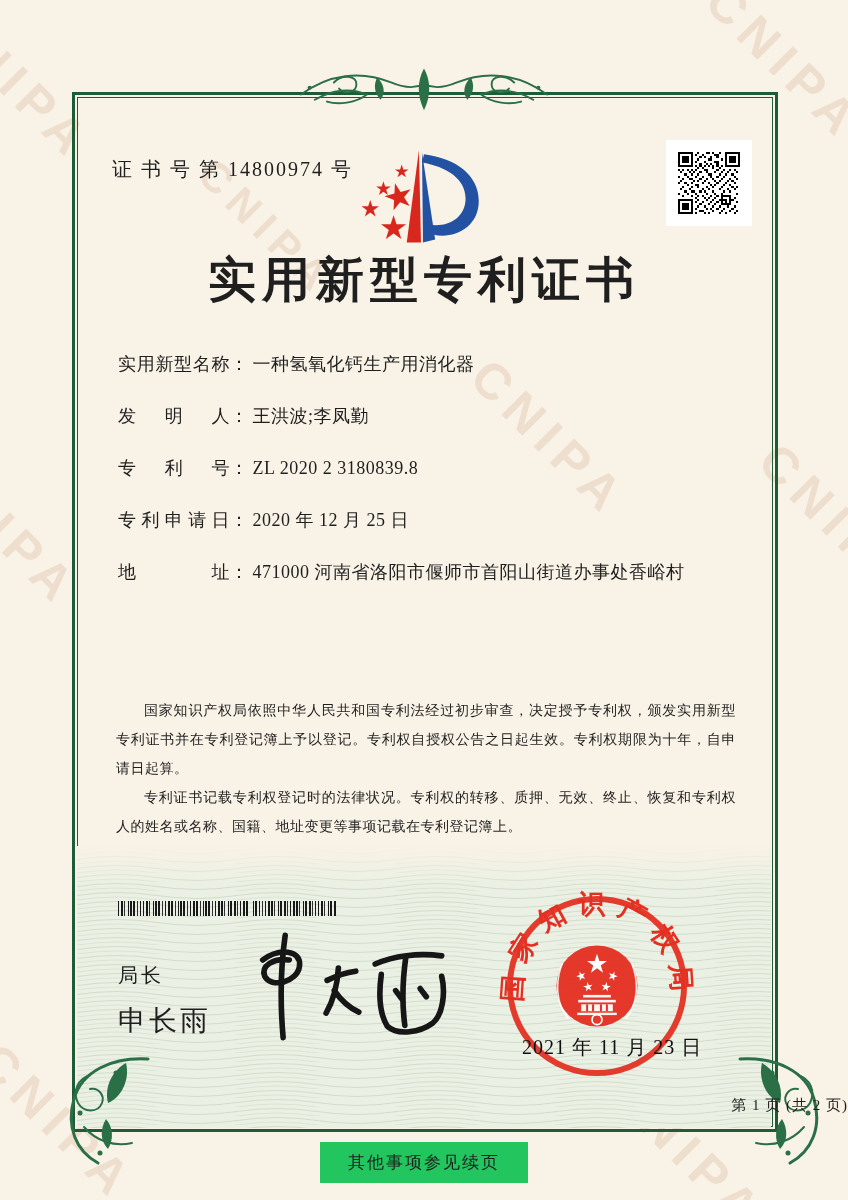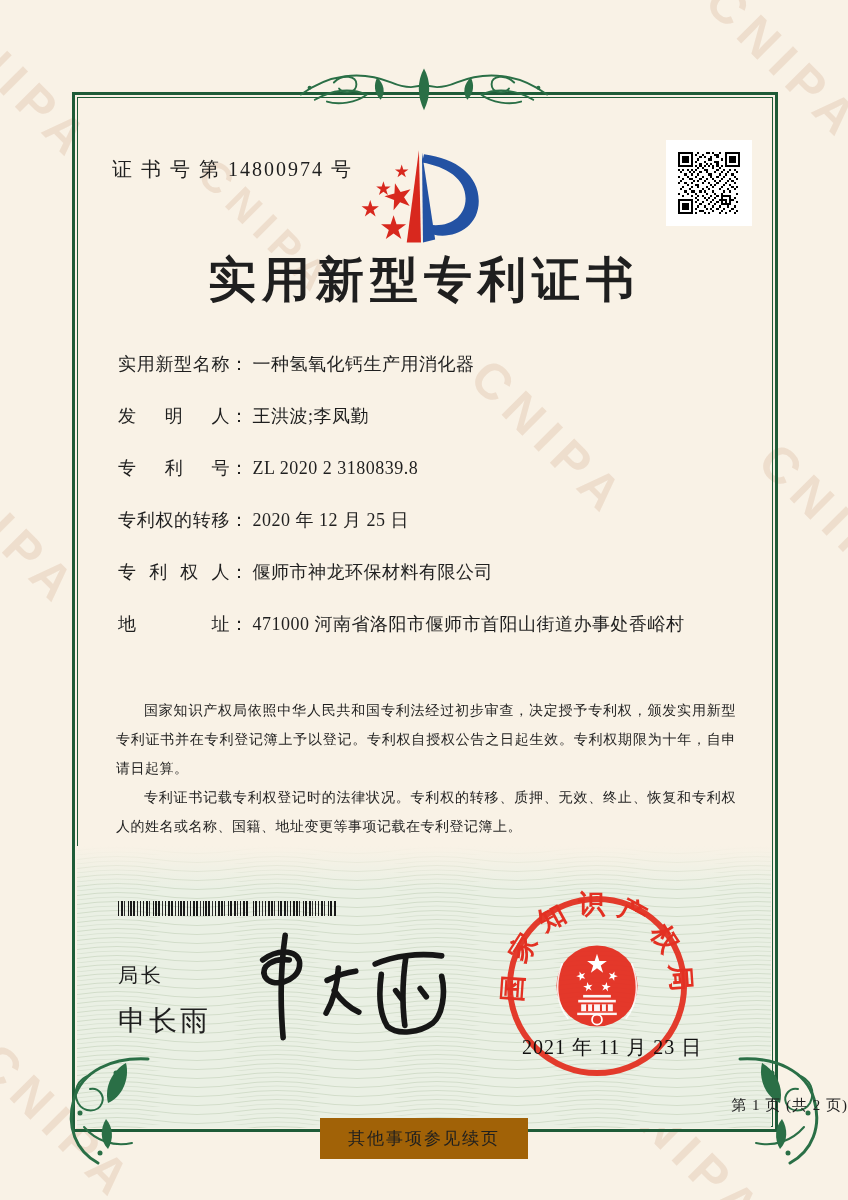--- a/index.html
+++ b/index.html
@@ -62,22 +62,22 @@
       #191919 3px 5px,rgba(0,0,0,0) 5px 6.5px,
       #303030 6.5px 7.5px,rgba(0,0,0,0) 7.5px 10px,
       #191919 10px 11px,rgba(0,0,0,0) 11px 12.5px);}
   .director-title{position:absolute;left:118px;top:962px;font-size:20px;letter-spacing:3px;z-index:6;}
   .director-name{position:absolute;left:118px;top:1002px;font-size:28px;letter-spacing:3px;z-index:6;}
   .signature{position:absolute;left:232px;top:928px;z-index:6;}
   .seal{position:absolute;left:503px;top:892px;z-index:6;}
   .seal-date{position:absolute;left:522px;top:1034px;font-size:20px;letter-spacing:1px;z-index:7;color:#101010;}
   .page-info{position:absolute;left:0;top:1096px;width:848px;text-align:right;
     font-size:15px;letter-spacing:1px;z-index:6;}
-  .cont-box{position:absolute;left:50%;transform:translateX(-50%);top:1118px;
-    background:#a16207;padding:9px 28px;font-size:17px;letter-spacing:2px;z-index:6;}
+  .cont-box{position:absolute;left:50%;transform:translateX(-50%);top:1142px;
+    background:#22c55e;padding:9px 28px;font-size:17px;letter-spacing:2px;z-index:6;}
   svg{overflow:visible;}
 </style>
 </head>
 <body>
 
 <svg width="0" height="0" style="position:absolute" aria-hidden="true">
   <defs>
     <path id="star5" d="M0,-1 L0.2245,-0.309 L0.951,-0.309 L0.3633,0.1180 L0.5878,0.809 L0,0.382 L-0.5878,0.809 L-0.3633,0.1180 L-0.951,-0.309 L-0.2245,-0.309 Z"></path>
     <g id="corner-orn" stroke="#2a6f46" fill="none" stroke-linecap="round">
       <path d="M92,10 C56,8 26,22 18,50 C10,78 20,102 42,114" stroke-width="3"></path>
@@ -214,26 +214,22 @@
   </div>
   <div class="frow">
     <span class="flabel">发明人</span><span class="fsep">：</span>
     <span class="fvalue">王洪波;李凤勤</span>
   </div>
   <div class="frow">
     <span class="flabel">专利号</span><span class="fsep">：</span>
     <span class="fvalue">ZL 2020 2 3180839.8</span>
   </div>
   <div class="frow">
-    <span class="flabel">专利权的转移</span><span class="fsep">：</span>
+    <span class="flabel">专利申请日</span><span class="fsep">：</span>
     <span class="fvalue">2020 年 12 月 25 日</span>
-  </div>
-  <div class="frow">
-    <span class="flabel">专利权人</span><span class="fsep">：</span>
-    <span class="fvalue">偃师市神龙环保材料有限公司</span>
   </div>
   <div class="frow tight">
     <span class="flabel">地址</span><span class="fsep">：</span>
     <span class="fvalue">471000 河南省洛阳市偃师市首阳山街道办事处香峪村</span>
   </div>
 </div>
 
 <div class="body-text">
   <p>国家知识产权局依照中华人民共和国专利法经过初步审查，决定授予专利权，颁发实用新型专利证书并在专利登记簿上予以登记。专利权自授权公告之日起生效。专利权期限为十年，自申请日起算。</p>
   <p>专利证书记载专利权登记时的法律状况。专利权的转移、质押、无效、终止、恢复和专利权人的姓名或名称、国籍、地址变更等事项记载在专利登记簿上。</p>

